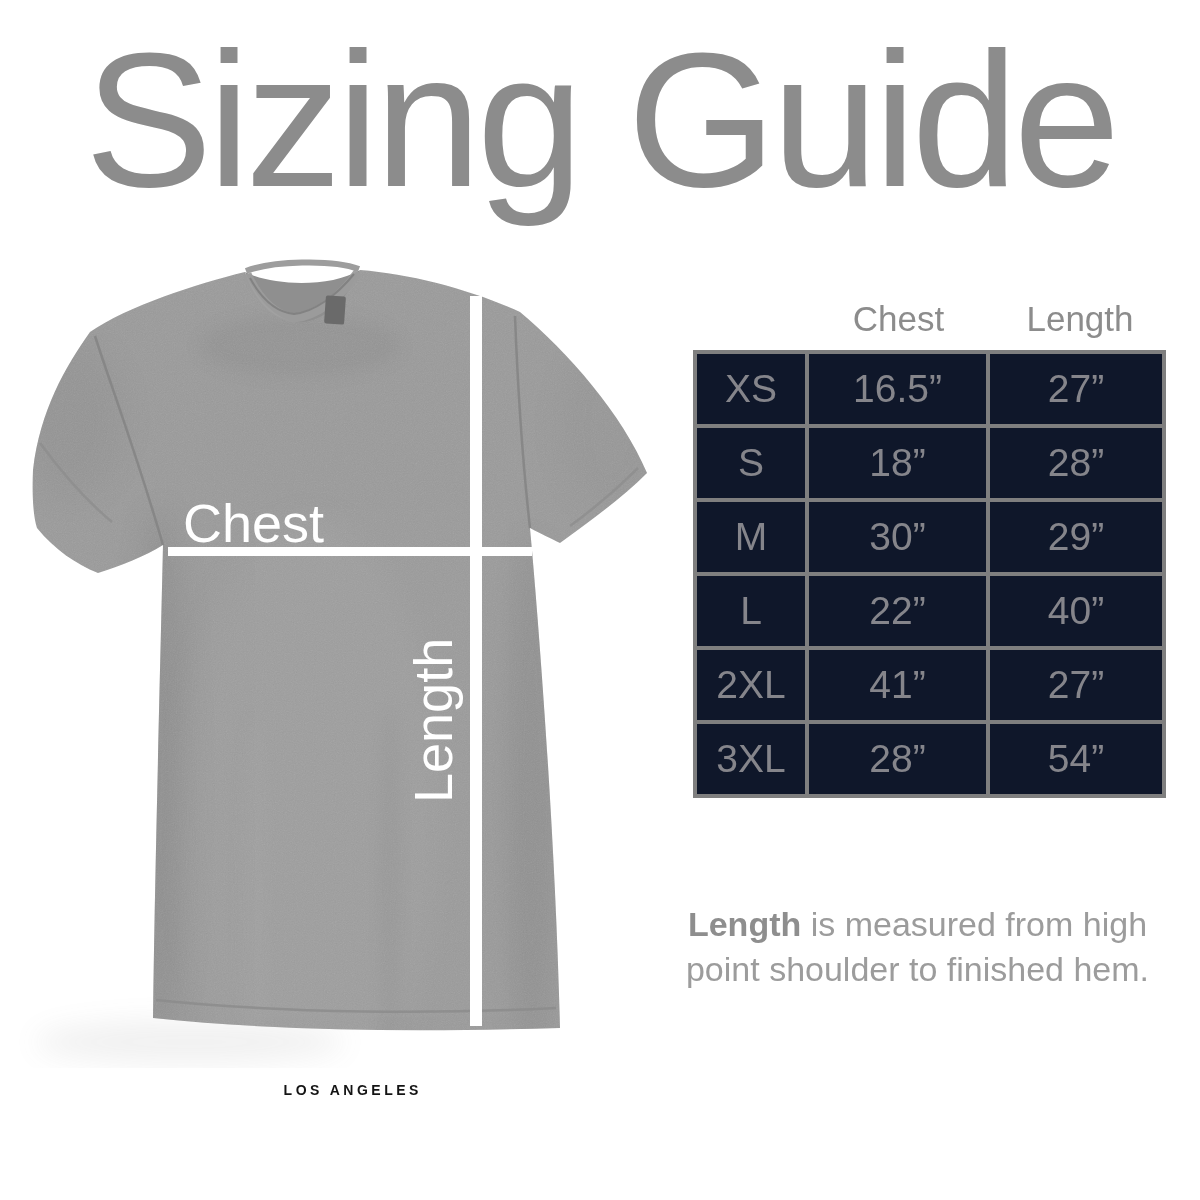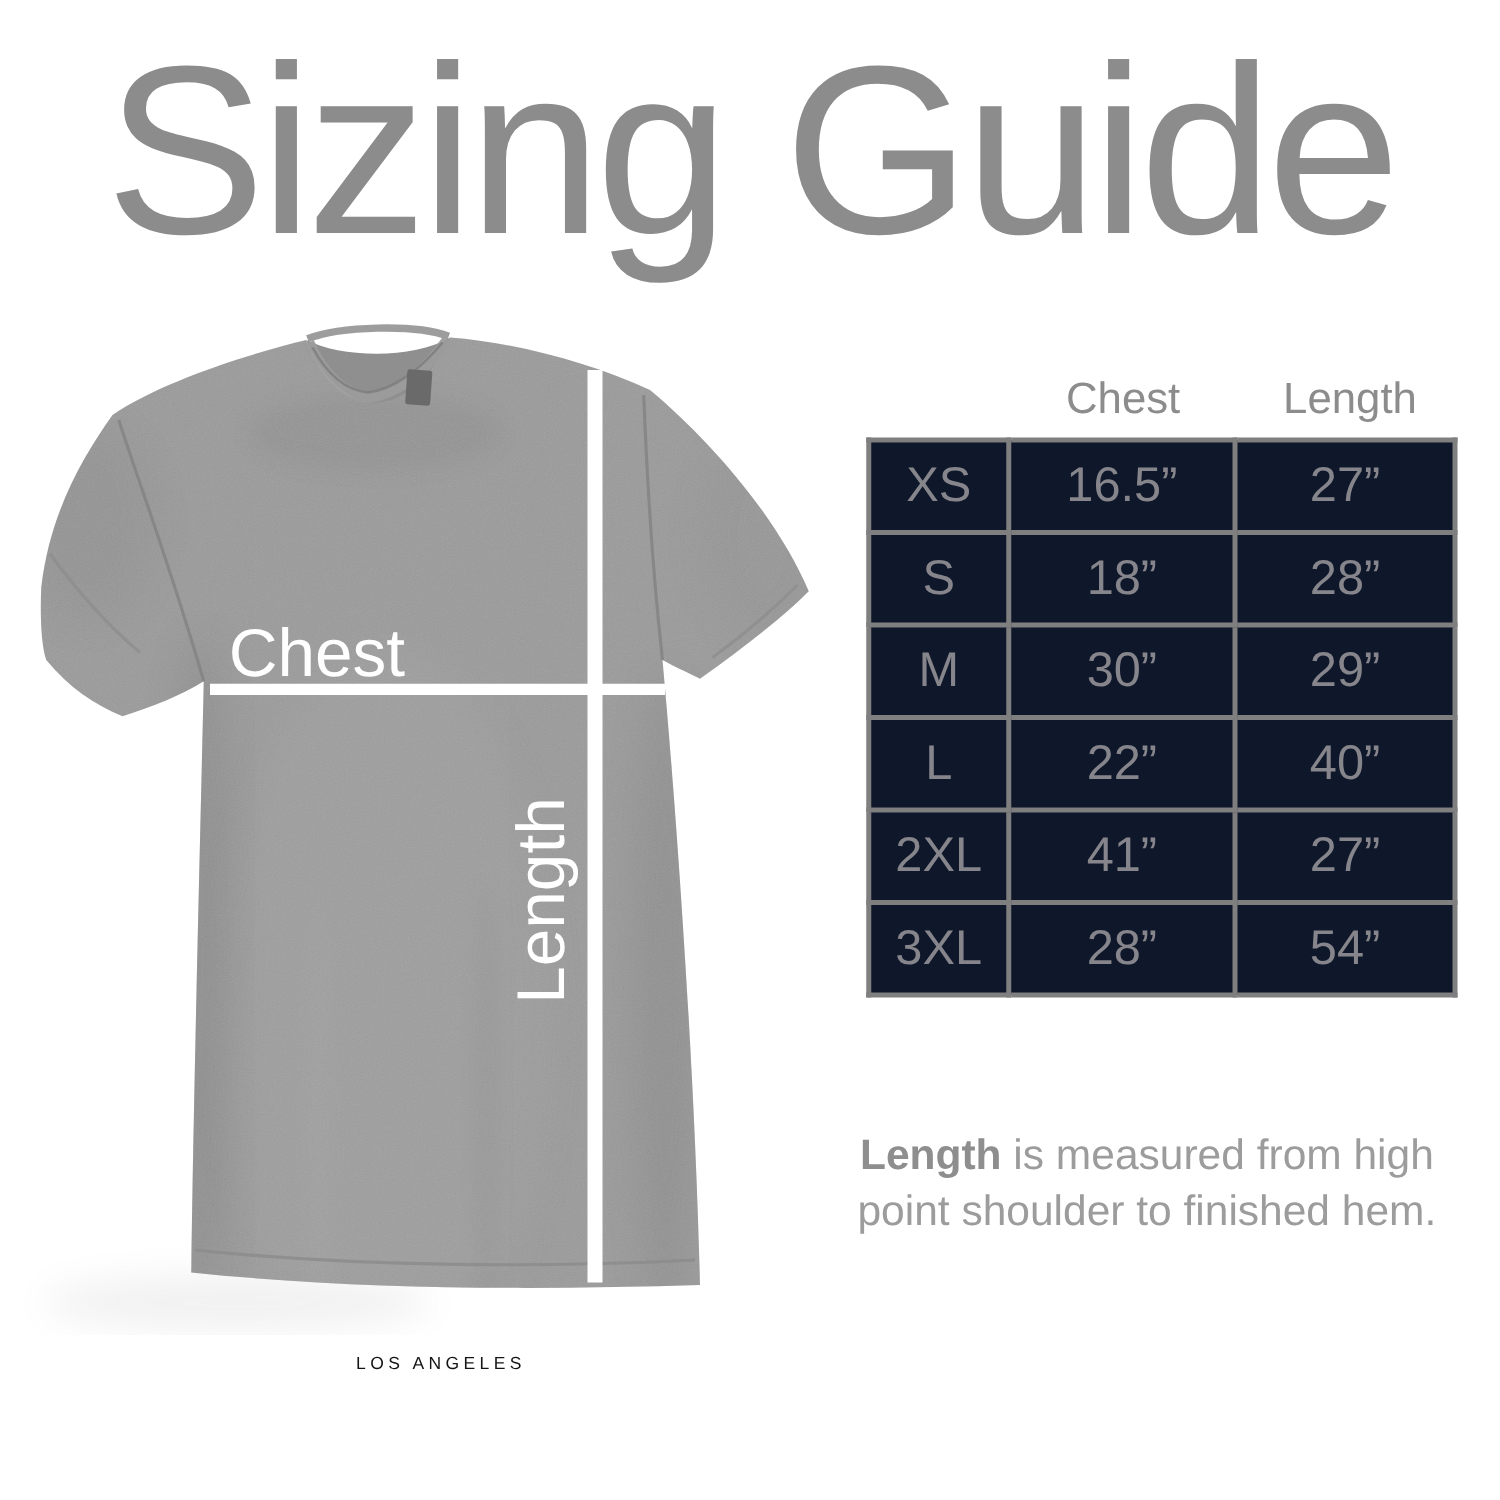--- a/index.html
+++ b/index.html
@@ -66,21 +66,21 @@
   .notes p { margin: 0 0 41px 0; }
   .notes b { font-weight: 700; color: #8e8e8e; }
 
   
   .brand { position: absolute; left: 171px; top: 1076px; width: 360px;
     text-align: center; color: #141414; }
   .brand-name { font-size: 35px; font-weight: 800; letter-spacing: 0.5px;
     white-space: nowrap; line-height: 1; }
   .brand-reg { font-size: 11px; font-weight: 700; vertical-align: baseline;
     position: relative; top: 1px; margin-left: 1px; }
-  .brand-city { margin-top: 7px; font-size: 14px; font-weight: 400;
+  .brand-city { margin-top: 7px; font-size: 14px; font-weight: 700;
     letter-spacing: 3.5px; margin-left: 3.5px; line-height: 1; }
 </style>
 </head>
 <body>
 
 <div class="stage">
 
   <div class="title">Sizing Guide</div>
 
   <svg class="shirt-svg" viewBox="0 0 650 810" xmlns="http://www.w3.org/2000/svg">

